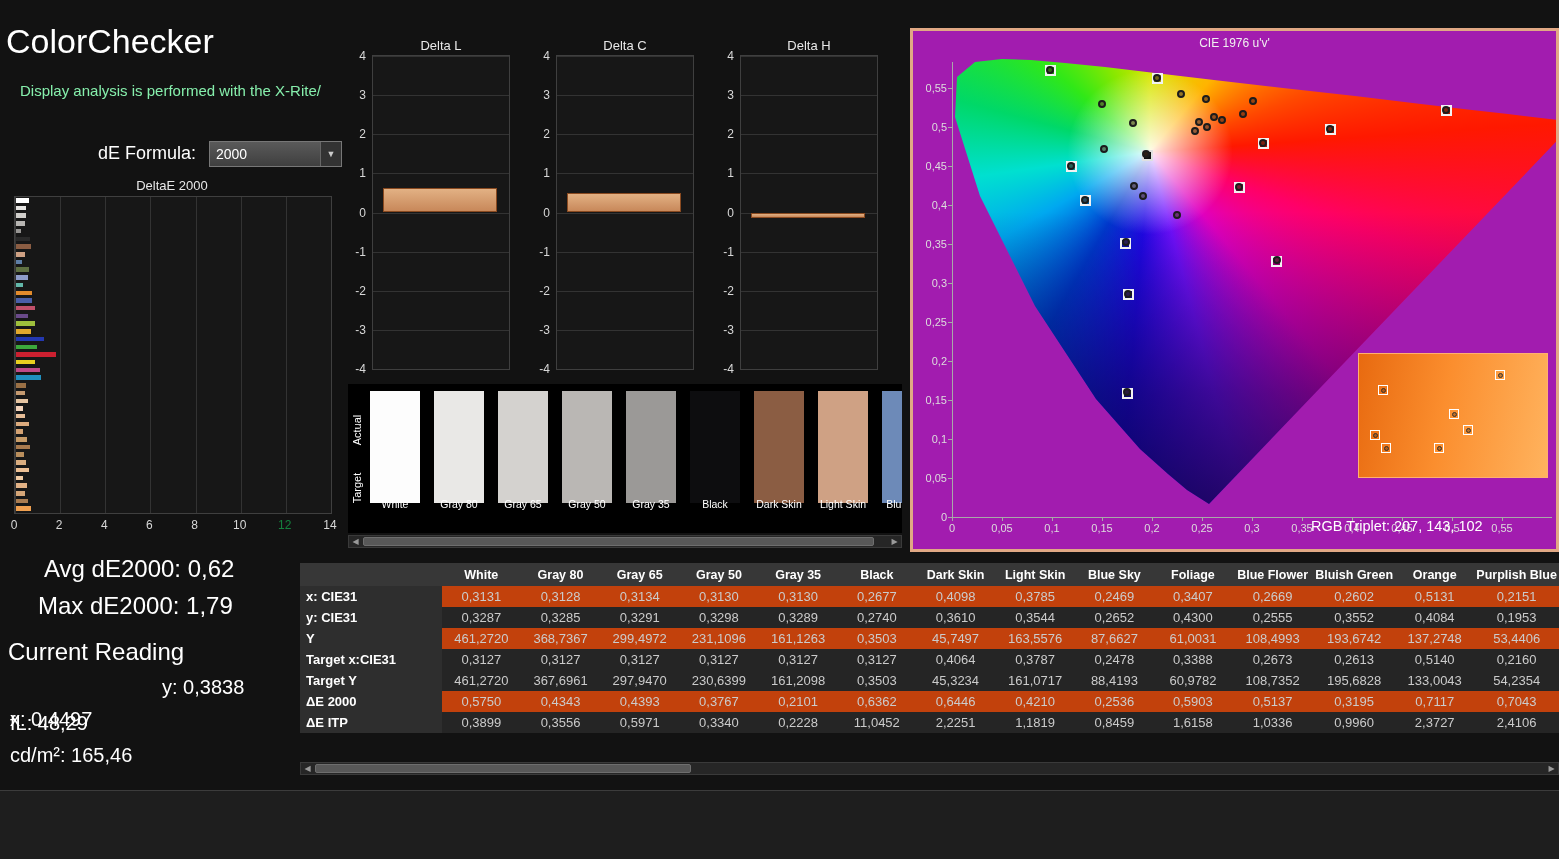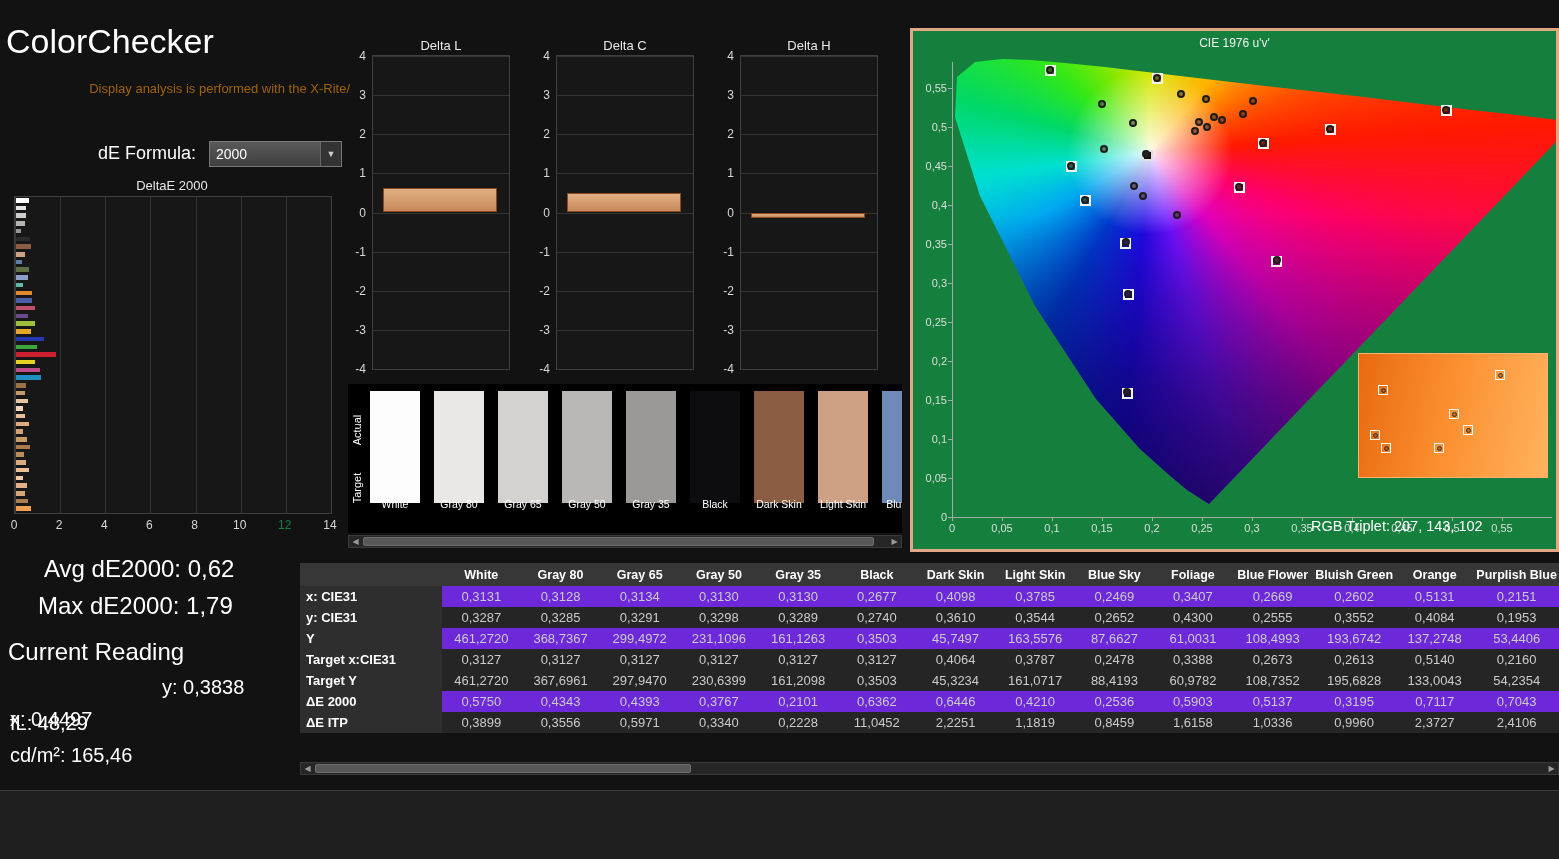--- a/index.html
+++ b/index.html
@@ -1,39 +1,39 @@
 <!DOCTYPE html>
 <html><head>
 <meta charset="utf-8">
 <style>
   html,body{margin:0;padding:0;background:#000;}
   #app{position:relative;width:1559px;height:859px;background:#121212;overflow:hidden;
        font-family:"Liberation Sans",sans-serif;color:#fff;}
   .abs{position:absolute;}
   .ttl{font-size:34px;color:#fff;}
-  .desc{font-size:13px;color:#a16207;text-align:right;line-height:1.45;}
+  .desc{font-size:15px;color:#86efac;text-align:left;line-height:1.45;}
   .lbl17{font-size:18px;color:#fff;}
   .combo{position:absolute;left:209px;top:141px;width:133px;height:26px;background:linear-gradient(#5a5a5a,#3f3f3f);
          border:1px solid #777;display:flex;align-items:center;box-sizing:border-box;}
   .combo .val{flex:1;padding-left:6px;font-size:14px;color:#fff;}
   .combo .arr{width:20px;height:100%;background:#333;border-left:1px solid #666;color:#ccc;font-size:9px;
               display:flex;align-items:center;justify-content:center;}
   .charttitle{font-size:13px;color:#e8e8e8;text-align:center;}
   .plotbox{position:absolute;background:#171717;border:1px solid #3f3f3f;box-sizing:content-box;}
   #de-plot{left:14px;top:196px;width:316px;height:316px;
     background-image:repeating-linear-gradient(90deg,#333 0,#333 1px,transparent 1px,transparent 45.14px);}
   .dplot{top:55px;width:136px;height:313px;
     background-image:repeating-linear-gradient(180deg,#333 0,#333 1px,transparent 1px,transparent 39.125px);}
   .swpanel{position:absolute;left:348px;top:384px;width:554px;height:149px;background:#000;overflow:hidden;}
   .rotlbl{position:absolute;font-size:11px;color:#fff;transform:rotate(-90deg);transform-origin:center;}
   .sw-lbl{position:absolute;width:50px;top:114px;font-size:10.5px;color:#fff;text-align:center;white-space:nowrap;}
   .hscroll{position:absolute;height:13px;background:#262626;border:1px solid #3a3a3a;box-sizing:border-box;}
   .hthumb{position:absolute;top:1px;height:9px;background:#585858;border:1px solid #6e6e6e;border-radius:2px;box-sizing:border-box;}
   .harrow{position:absolute;top:0;width:13px;height:11px;color:#9a9a9a;font-size:8px;line-height:12px;text-align:center;}
-  #cie-panel{position:absolute;left:910px;top:28px;width:649px;height:524px;background:#15803d;
+  #cie-panel{position:absolute;left:910px;top:28px;width:649px;height:524px;background:#a21caf;
              border:3px solid #e0a884;box-sizing:border-box;overflow:hidden;}
   #cie-inner{position:absolute;left:0;top:0;width:643px;height:518px;}
   #horseshoe{position:absolute;left:0;top:0;width:643px;height:518px;
     background:
       radial-gradient(circle 110px at 237px 121px, rgba(255,255,255,0.92), rgba(255,255,255,0) 75%),
       linear-gradient(to bottom, rgba(0,0,0,0) 35%, rgba(0,0,25,0.45) 70%, rgba(0,0,30,0.75) 100%),
       conic-gradient(from 0deg at 237px 121px,
         #d8e600 0deg,#ffb400 40deg,#ff4800 70deg,#ff1800 86deg,#ff0068 110deg,#e000c0 140deg,
         #7010ff 165deg,#2008e8 185deg,#0038d0 210deg,#00a8f0 240deg,#00e0d0 262deg,#00d868 285deg,
         #30e818 310deg,#88e800 335deg,#d8e600 360deg);
@@ -45,21 +45,21 @@
     background:linear-gradient(100deg,#e86a10,#fb8e2e 45%,#ffb35e);border:1px solid #ffb070;box-sizing:border-box;}
   .stat24{position:absolute;font-size:24px;color:#fff;}
   .stat20{position:absolute;font-size:20px;color:#fff;}
   #table-wrap{position:absolute;left:300px;top:563px;width:1259px;height:196px;overflow:hidden;}
   #dtable{border-collapse:collapse;table-layout:fixed;}
   #dtable th{height:23px;font-size:12.5px;font-weight:bold;color:#fff;background:#373737;text-align:center;
              padding:0 2px;white-space:nowrap;overflow:hidden;}
   #dtable td{height:21px;padding:0 3px;white-space:nowrap;overflow:hidden;}
   #dtable td.lbl{font-weight:bold;color:#fff;background:#2e2e2e;font-size:13px;text-align:left;padding-left:6px;}
   #dtable td.val{color:#cbcbcb;font-size:13px;text-align:center;}
-  #dtable tr.odd td.val{background:#6d28d9;} #dtable tr.even td.val{background:#252525;}
+  #dtable tr.odd td.val{background:#c2410c;} #dtable tr.even td.val{background:#252525;}
   #toolbar{position:absolute;left:0;top:790px;width:1559px;height:69px;background:#1e1e1e;border-top:1px solid #3c3c3c;box-sizing:border-box;}
 </style>
 </head>
 <body>
 
 <div id="app">
 
   <div class="abs ttl" style="left:6px;top:22px;">ColorChecker</div>
   <div class="abs desc" style="left:20px;top:80px;width:330px;">
     <div>Display analysis is performed with the X-Rite/</div>

